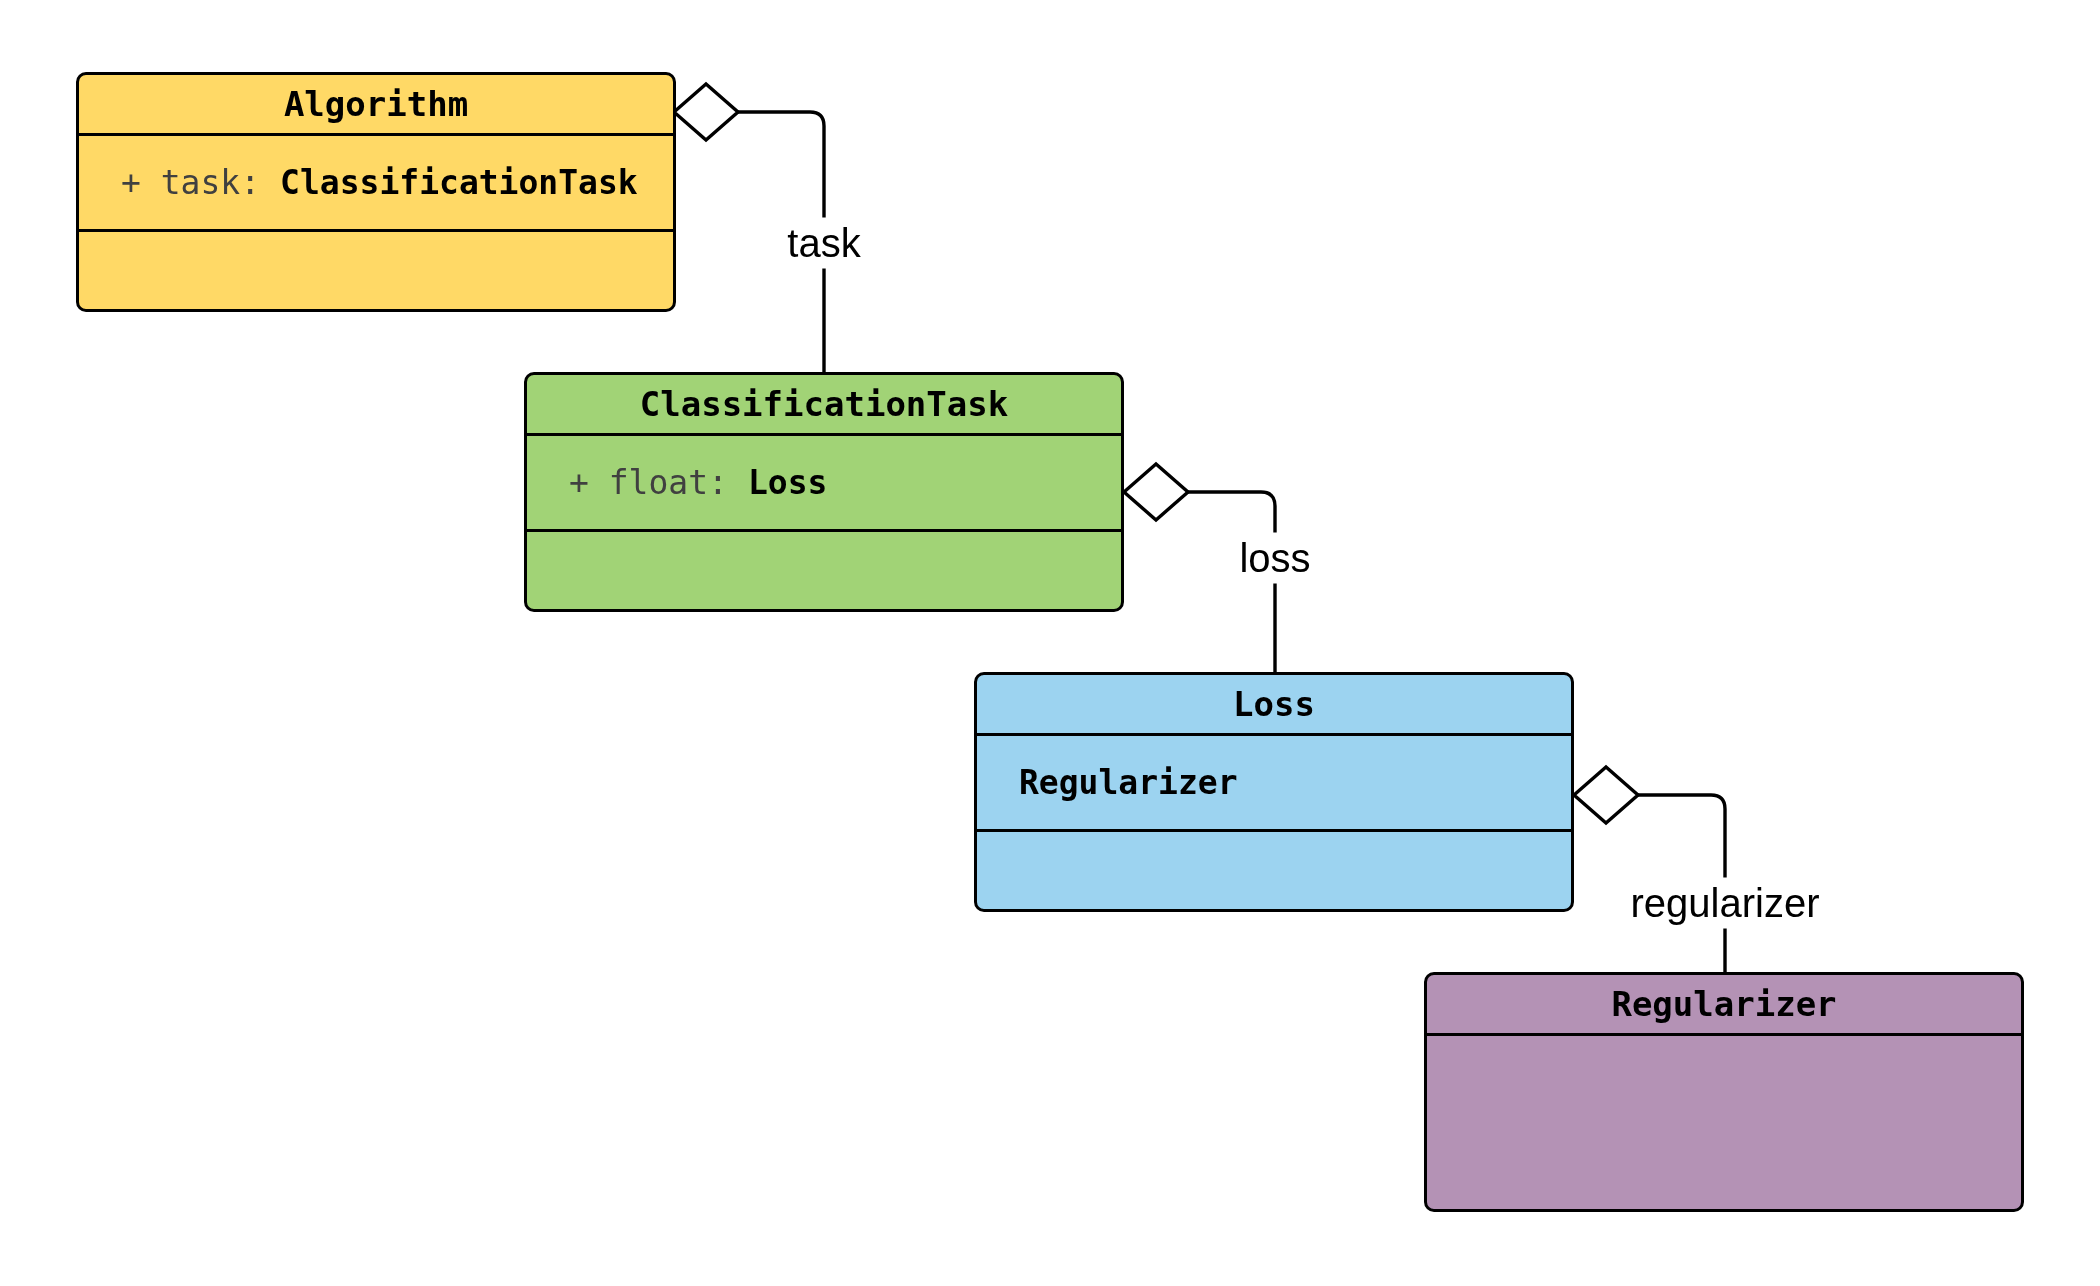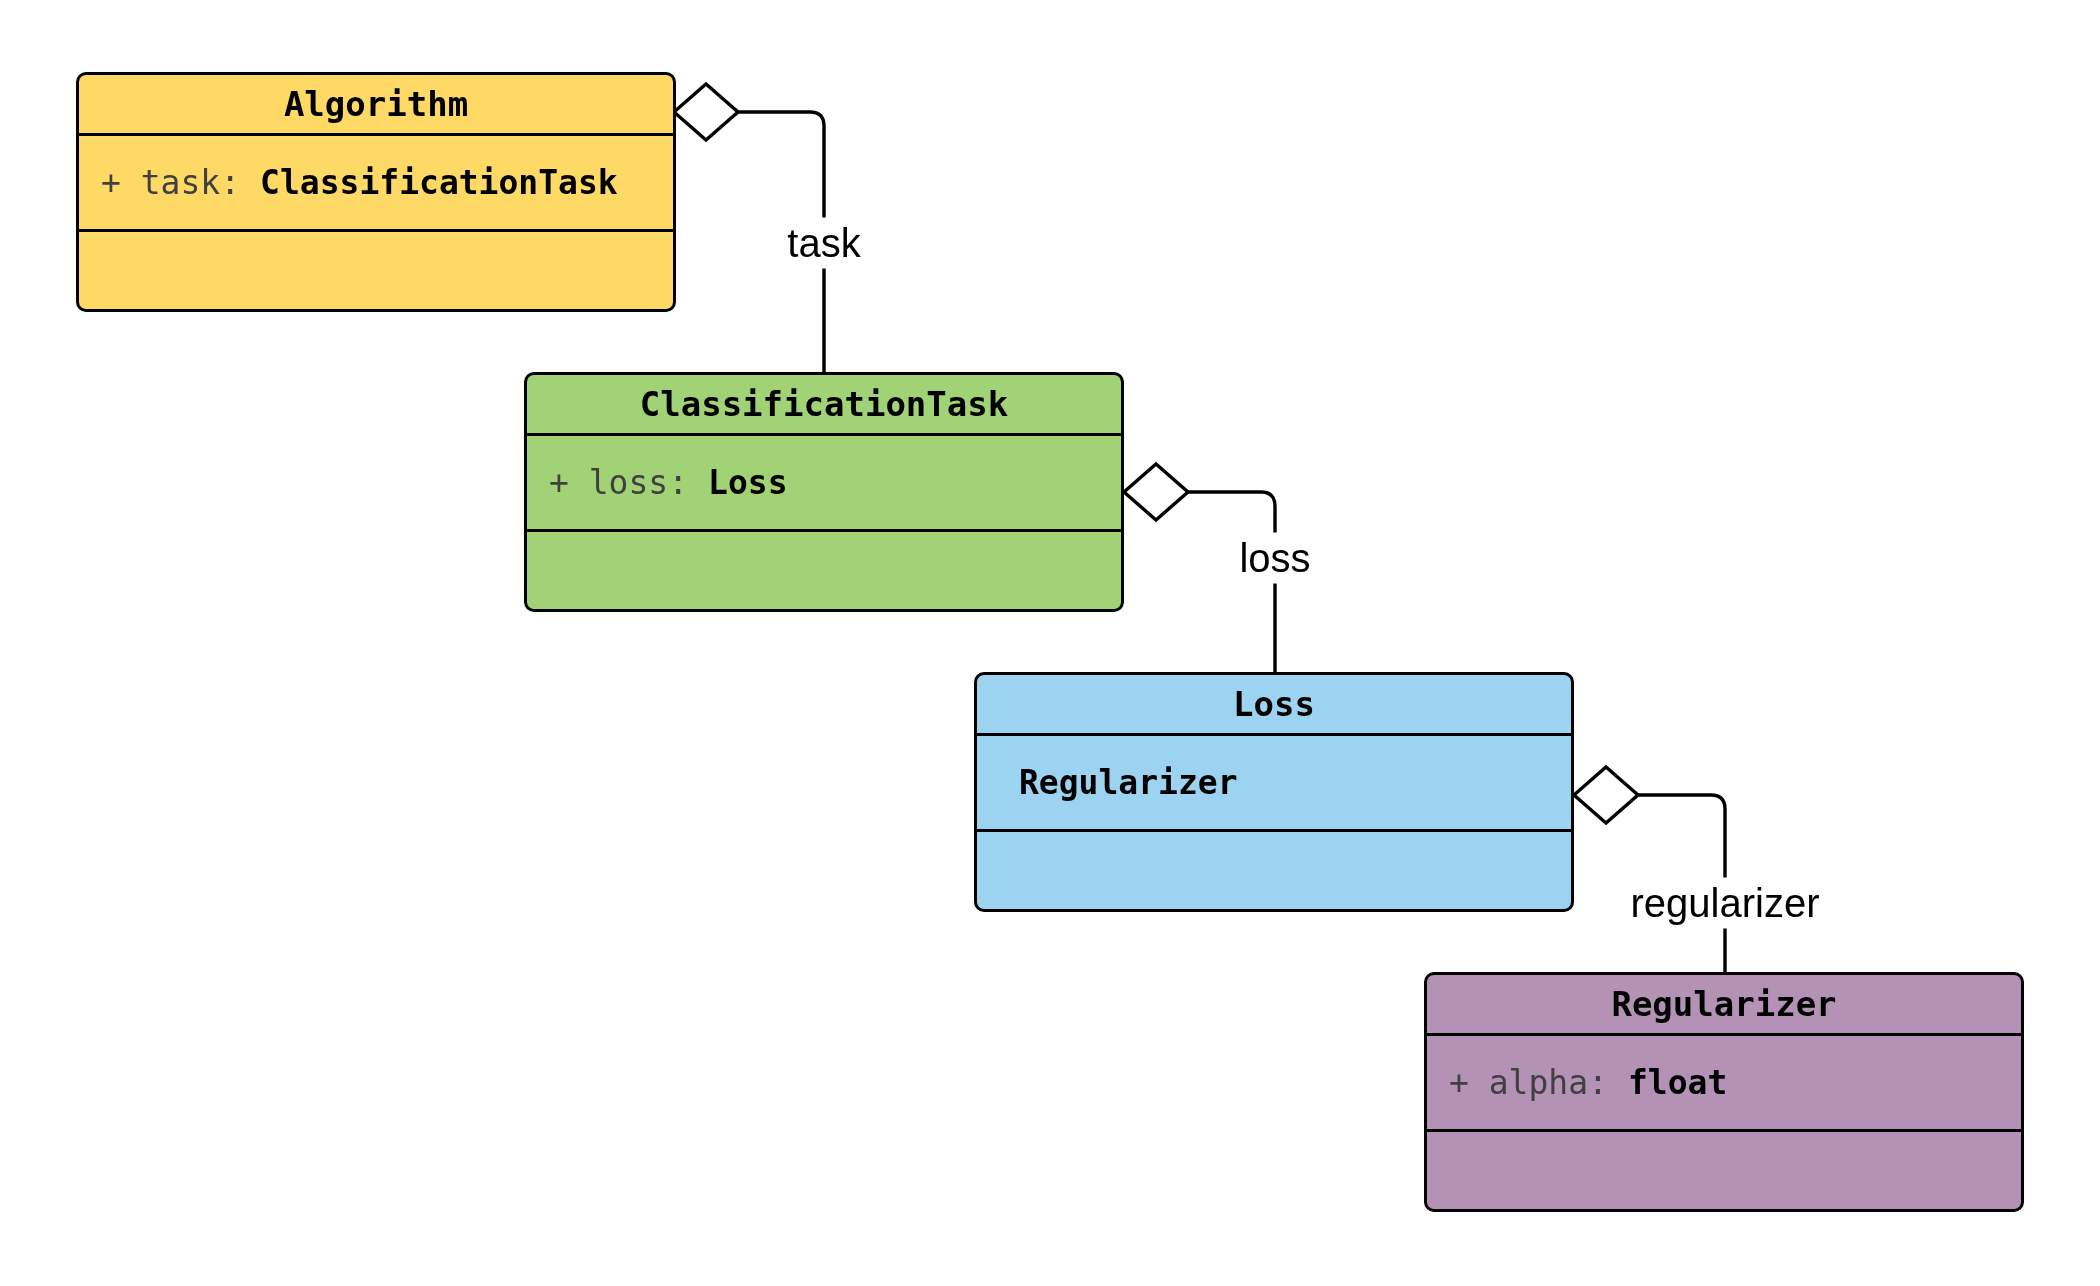--- a/index.html
+++ b/index.html
@@ -62,21 +62,21 @@
     flex: 0 0 93px;
     border-bottom: 3px solid #000000;
     display: flex;
     align-items: center;
     padding-left: 22px;
     font-size: 33px;
   }
   .compartment-empty {
     flex: 1 1 auto;
   }
-  .attr-name { color: #404040; font-weight: 400; white-space: pre; }
+  .attr-name { color: #404040; font-weight: 400; white-space: pre; margin-left: 20px; }
   .attr-type { color: #000000; font-weight: 700; margin-left: 20px; white-space: pre; }
 
   
   .edge-label {
     position: absolute;
     transform: translate(-50%, -50%);
     background: #ffffff;
     padding: 3px 9px;
     font-family: "Liberation Sans", sans-serif;
     font-size: 40px;
@@ -109,40 +109,36 @@
     <div class="compartment-attrs">
       <span class="attr-name">+ task:</span>
       <span class="attr-type">ClassificationTask</span>
     </div>
     <div class="compartment-empty"></div>
   </div>
 
   <div class="node" id="node-classificationtask" style="background-color: rgb(161, 211, 118);">
     <div class="compartment-title">ClassificationTask</div>
     <div class="compartment-attrs">
-      <span class="attr-name">+ loss:</span>
+      <span class="attr-name">+ float:</span>
       <span class="attr-type">Loss</span>
     </div>
     <div class="compartment-empty"></div>
   </div>
 
   <div class="node" id="node-loss" style="background-color: rgb(156, 211, 240);">
     <div class="compartment-title">Loss</div>
     <div class="compartment-attrs">
       <span class="attr-type">Regularizer</span>
     </div>
     <div class="compartment-empty"></div>
   </div>
 
   <div class="node" id="node-regularizer" style="background-color: rgb(180, 146, 181);">
     <div class="compartment-title">Regularizer</div>
-    <div class="compartment-attrs">
-      <span class="attr-name">+ alpha:</span>
-      <span class="attr-type">float</span>
-    </div>
     <div class="compartment-empty"></div>
   </div>
 
   <span class="edge-label" id="label-task">task</span>
   <span class="edge-label" id="label-loss">loss</span>
   <span class="edge-label" id="label-regularizer">regularizer</span>
 
 </div>
 
 </body></html>

